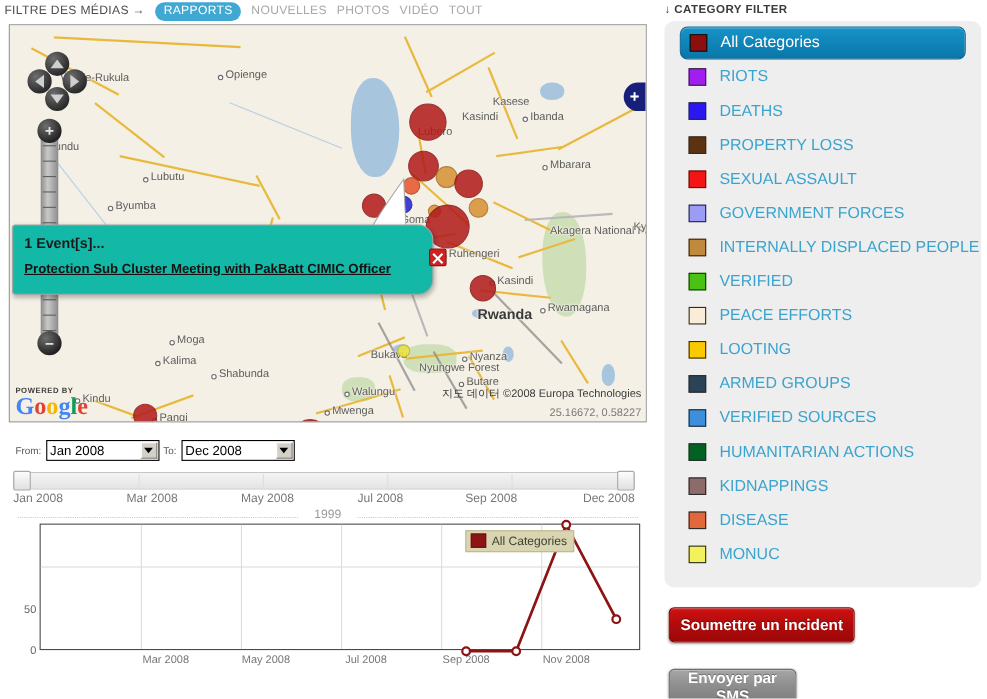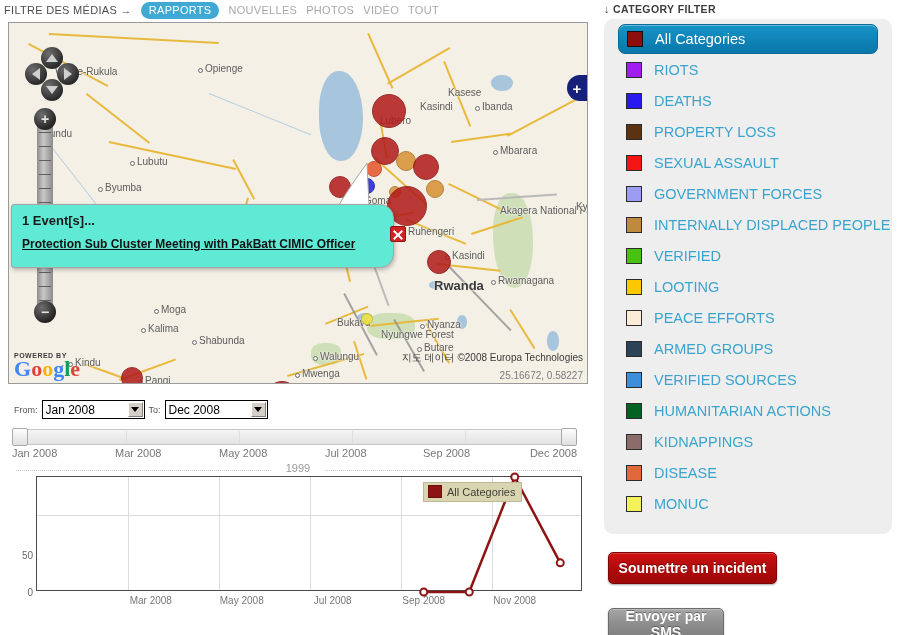--- a/index.html
+++ b/index.html
@@ -107,21 +107,21 @@
     border: 1px solid #111; cursor: pointer;
   }
   .zs-handle:after {
     content:""; position:absolute; left:5px; top:5px; width:14px; height:2px;
     background:#bbb; border-radius:1px;
   }
 
   
   #info-bubble {
     position: absolute; left: 2px; top: 181px; width: 383px; height: 64px;
-    background: #5eead4; border: 1px solid #a5a5a5;
+    background: #14b8a6; border: 1px solid #a5a5a5;
     border-radius: 3px 14px 14px 3px;
     box-shadow: 1px 2px 4px rgba(0,0,0,.25);
     padding: 8px 10px;
   }
   #info-bubble .ib-title { font-size: 13px; font-weight: bold; color: #1a1a1a; }
   #info-bubble .ib-link {
     display: block; margin-top: 9px; font-size: 12px; font-weight: bold;
     color: #121212; text-decoration: underline; cursor: pointer;
   }
   #bubble-tail {
@@ -571,28 +571,28 @@
       </div>
       <div class="cat-item">
         <span class="cat-swatch" style="background: rgb(192, 138, 62);"></span>
         <span class="cat-label">INTERNALLY DISPLACED PEOPLE</span>
       </div>
       <div class="cat-item">
         <span class="cat-swatch" style="background: rgb(74, 194, 19);"></span>
         <span class="cat-label">VERIFIED</span>
       </div>
       <div class="cat-item">
+        <span class="cat-swatch" style="background: rgb(250, 236, 215);"></span>
+        <span class="cat-label">PEACE EFFORTS</span>
+      </div>
+      <div class="cat-item">
         <span class="cat-swatch" style="background: rgb(252, 201, 0);"></span>
         <span class="cat-label">LOOTING</span>
       </div>
       <div class="cat-item">
-        <span class="cat-swatch" style="background: rgb(250, 236, 215);"></span>
-        <span class="cat-label">PEACE EFFORTS</span>
-      </div>
-      <div class="cat-item">
         <span class="cat-swatch" style="background: rgb(43, 66, 87);"></span>
         <span class="cat-label">ARMED GROUPS</span>
       </div>
       <div class="cat-item">
         <span class="cat-swatch" style="background: rgb(59, 143, 219);"></span>
         <span class="cat-label">VERIFIED SOURCES</span>
       </div>
       <div class="cat-item">
         <span class="cat-swatch" style="background: rgb(2, 98, 33);"></span>
         <span class="cat-label">HUMANITARIAN ACTIONS</span>

